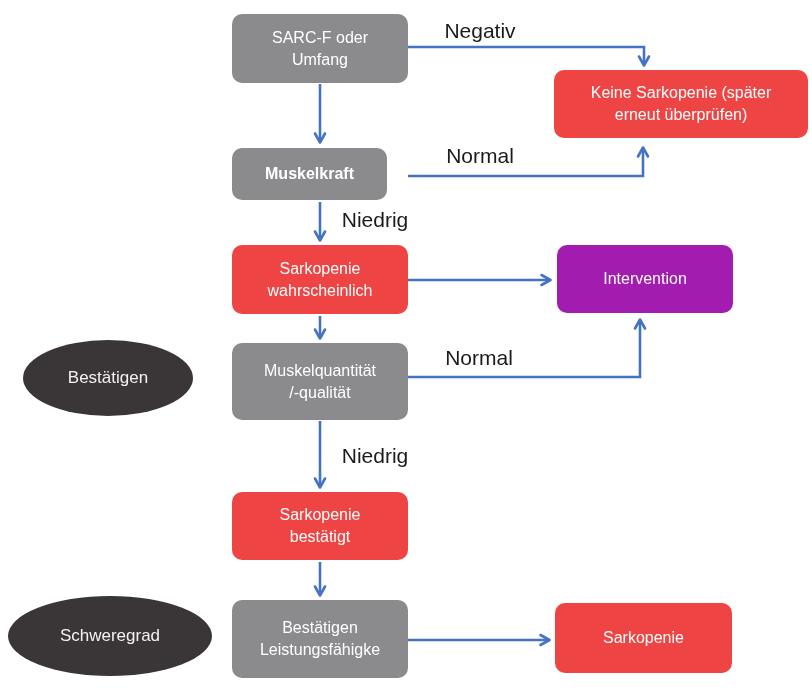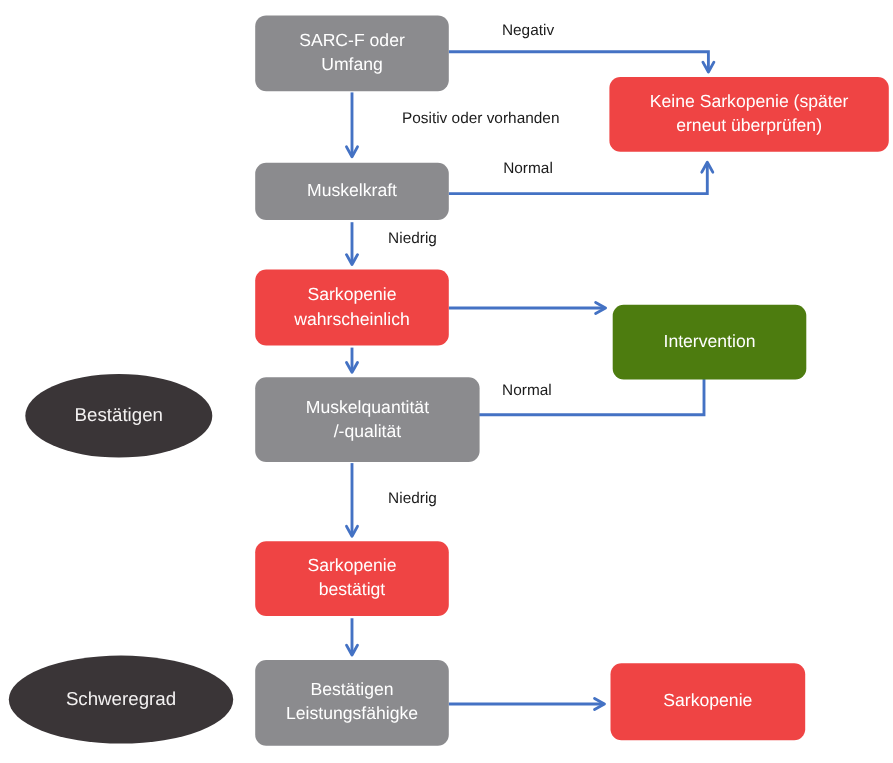--- a/index.html
+++ b/index.html
@@ -41,25 +41,25 @@
     color: #ffffff;
     font-size: 16px;
     line-height: 1.35;
     text-align: center;
     white-space: pre-line;
     padding: 2px 26px;
     box-sizing: border-box;
   }
   .node.gray   { background: #8B8B8E; }
   .node.orange { background: #ef4444; }
-  .node.blue   { background: #4d7c0f; margin-top: 32px; }
+  .node.blue   { background: #a21caf; }
   .edge-label {
     position: absolute;
     color: #1b1b1b;
-    font-size: 14px;
+    font-size: 21px;
     text-align: center;
     white-space: nowrap;
   }
 </style>
 </head>
 <body>
 
 <div class="canvas">
 
   <svg class="arrow-layer" viewBox="0 0 812 694" xmlns="http://www.w3.org/2000/svg">
@@ -88,41 +88,40 @@
   <div class="stage-ellipse" style="left:8px; top:596px; width:204px; height:80px;">
     <span>Schweregrad</span>
   </div>
 
   <div class="node gray" style="left:232px; top:14px; width:176px; height:69px;">SARC-F oder
 Umfang</div>
 
   <div class="node orange" style="left:554px; top:70px; width:254px; height:68px;">Keine Sarkopenie (später
 erneut überprüfen)</div>
 
-  <div class="node gray" style="left:232px; top:148px; width:176px; height:52px;">Muskelkraft</div>
+  <div class="node gray" style="left:232px; top:148px; width:155px; height:52px;font-weight:bold;">Muskelkraft</div>
 
   <div class="node orange" style="left:232px; top:245px; width:176px; height:69px;">Sarkopenie
 wahrscheinlich</div>
 
   <div class="node blue" style="left:557px; top:245px; width:176px; height:68px;">Intervention</div>
 
-  <div class="node gray" style="left:232px; top:343px; width:204px; height:77px;">Muskelquantität
+  <div class="node gray" style="left:232px; top:343px; width:176px; height:77px;">Muskelquantität
 /-qualität</div>
 
   <div class="node orange" style="left:232px; top:492px; width:176px; height:68px;">Sarkopenie
 bestätigt</div>
 
   <div class="node gray" style="left:232px; top:600px; width:176px; height:78px;">Bestätigen
 Leistungsfähigke</div>
 
   <div class="node orange" style="left:555px; top:603px; width:177px; height:70px;">Sarkopenie</div>
 
   <div class="edge-label" style="left:430px; top:19px; width:100px;">Negativ</div>
 
-  <div class="edge-label" style="left:332px; top:99px; width:210px;">Positiv oder vorhanden</div>
 
   <div class="edge-label" style="left:430px; top:144px; width:100px;">Normal</div>
 
   <div class="edge-label" style="left:325px; top:208px; width:100px;">Niedrig</div>
 
   <div class="edge-label" style="left:429px; top:346px; width:100px;">Normal</div>
 
   <div class="edge-label" style="left:325px; top:444px; width:100px;">Niedrig</div>
 
 </div>

